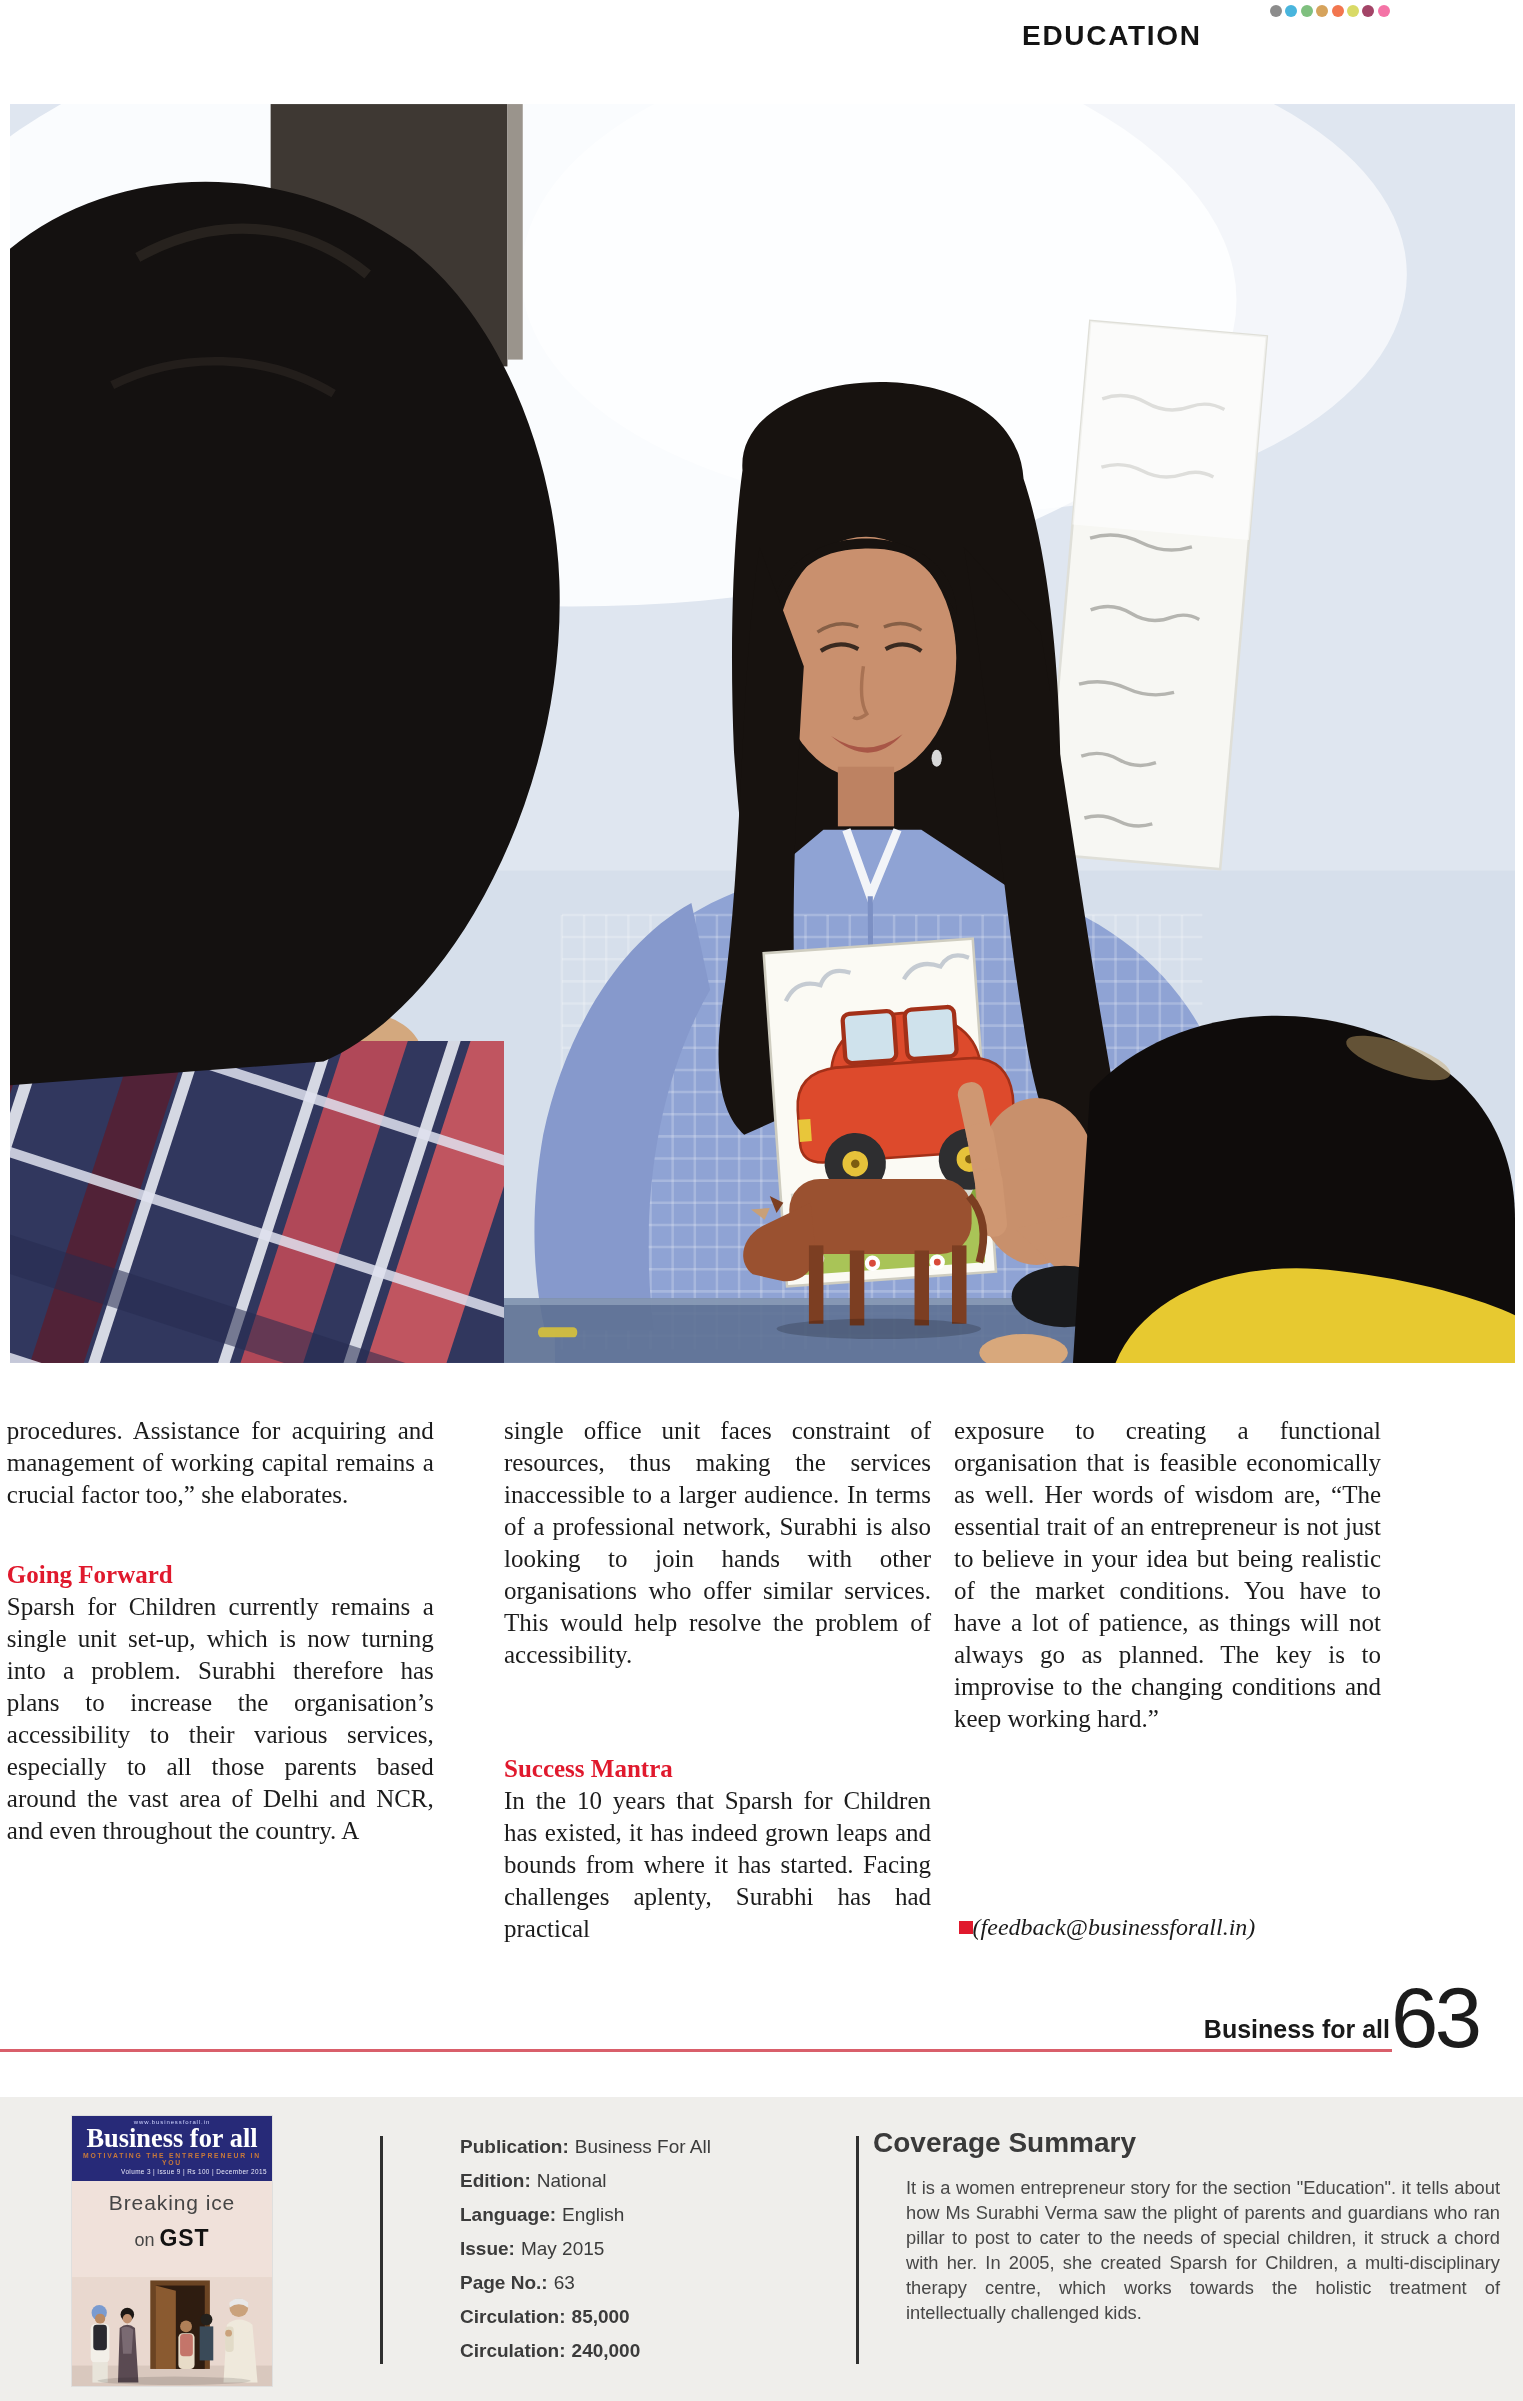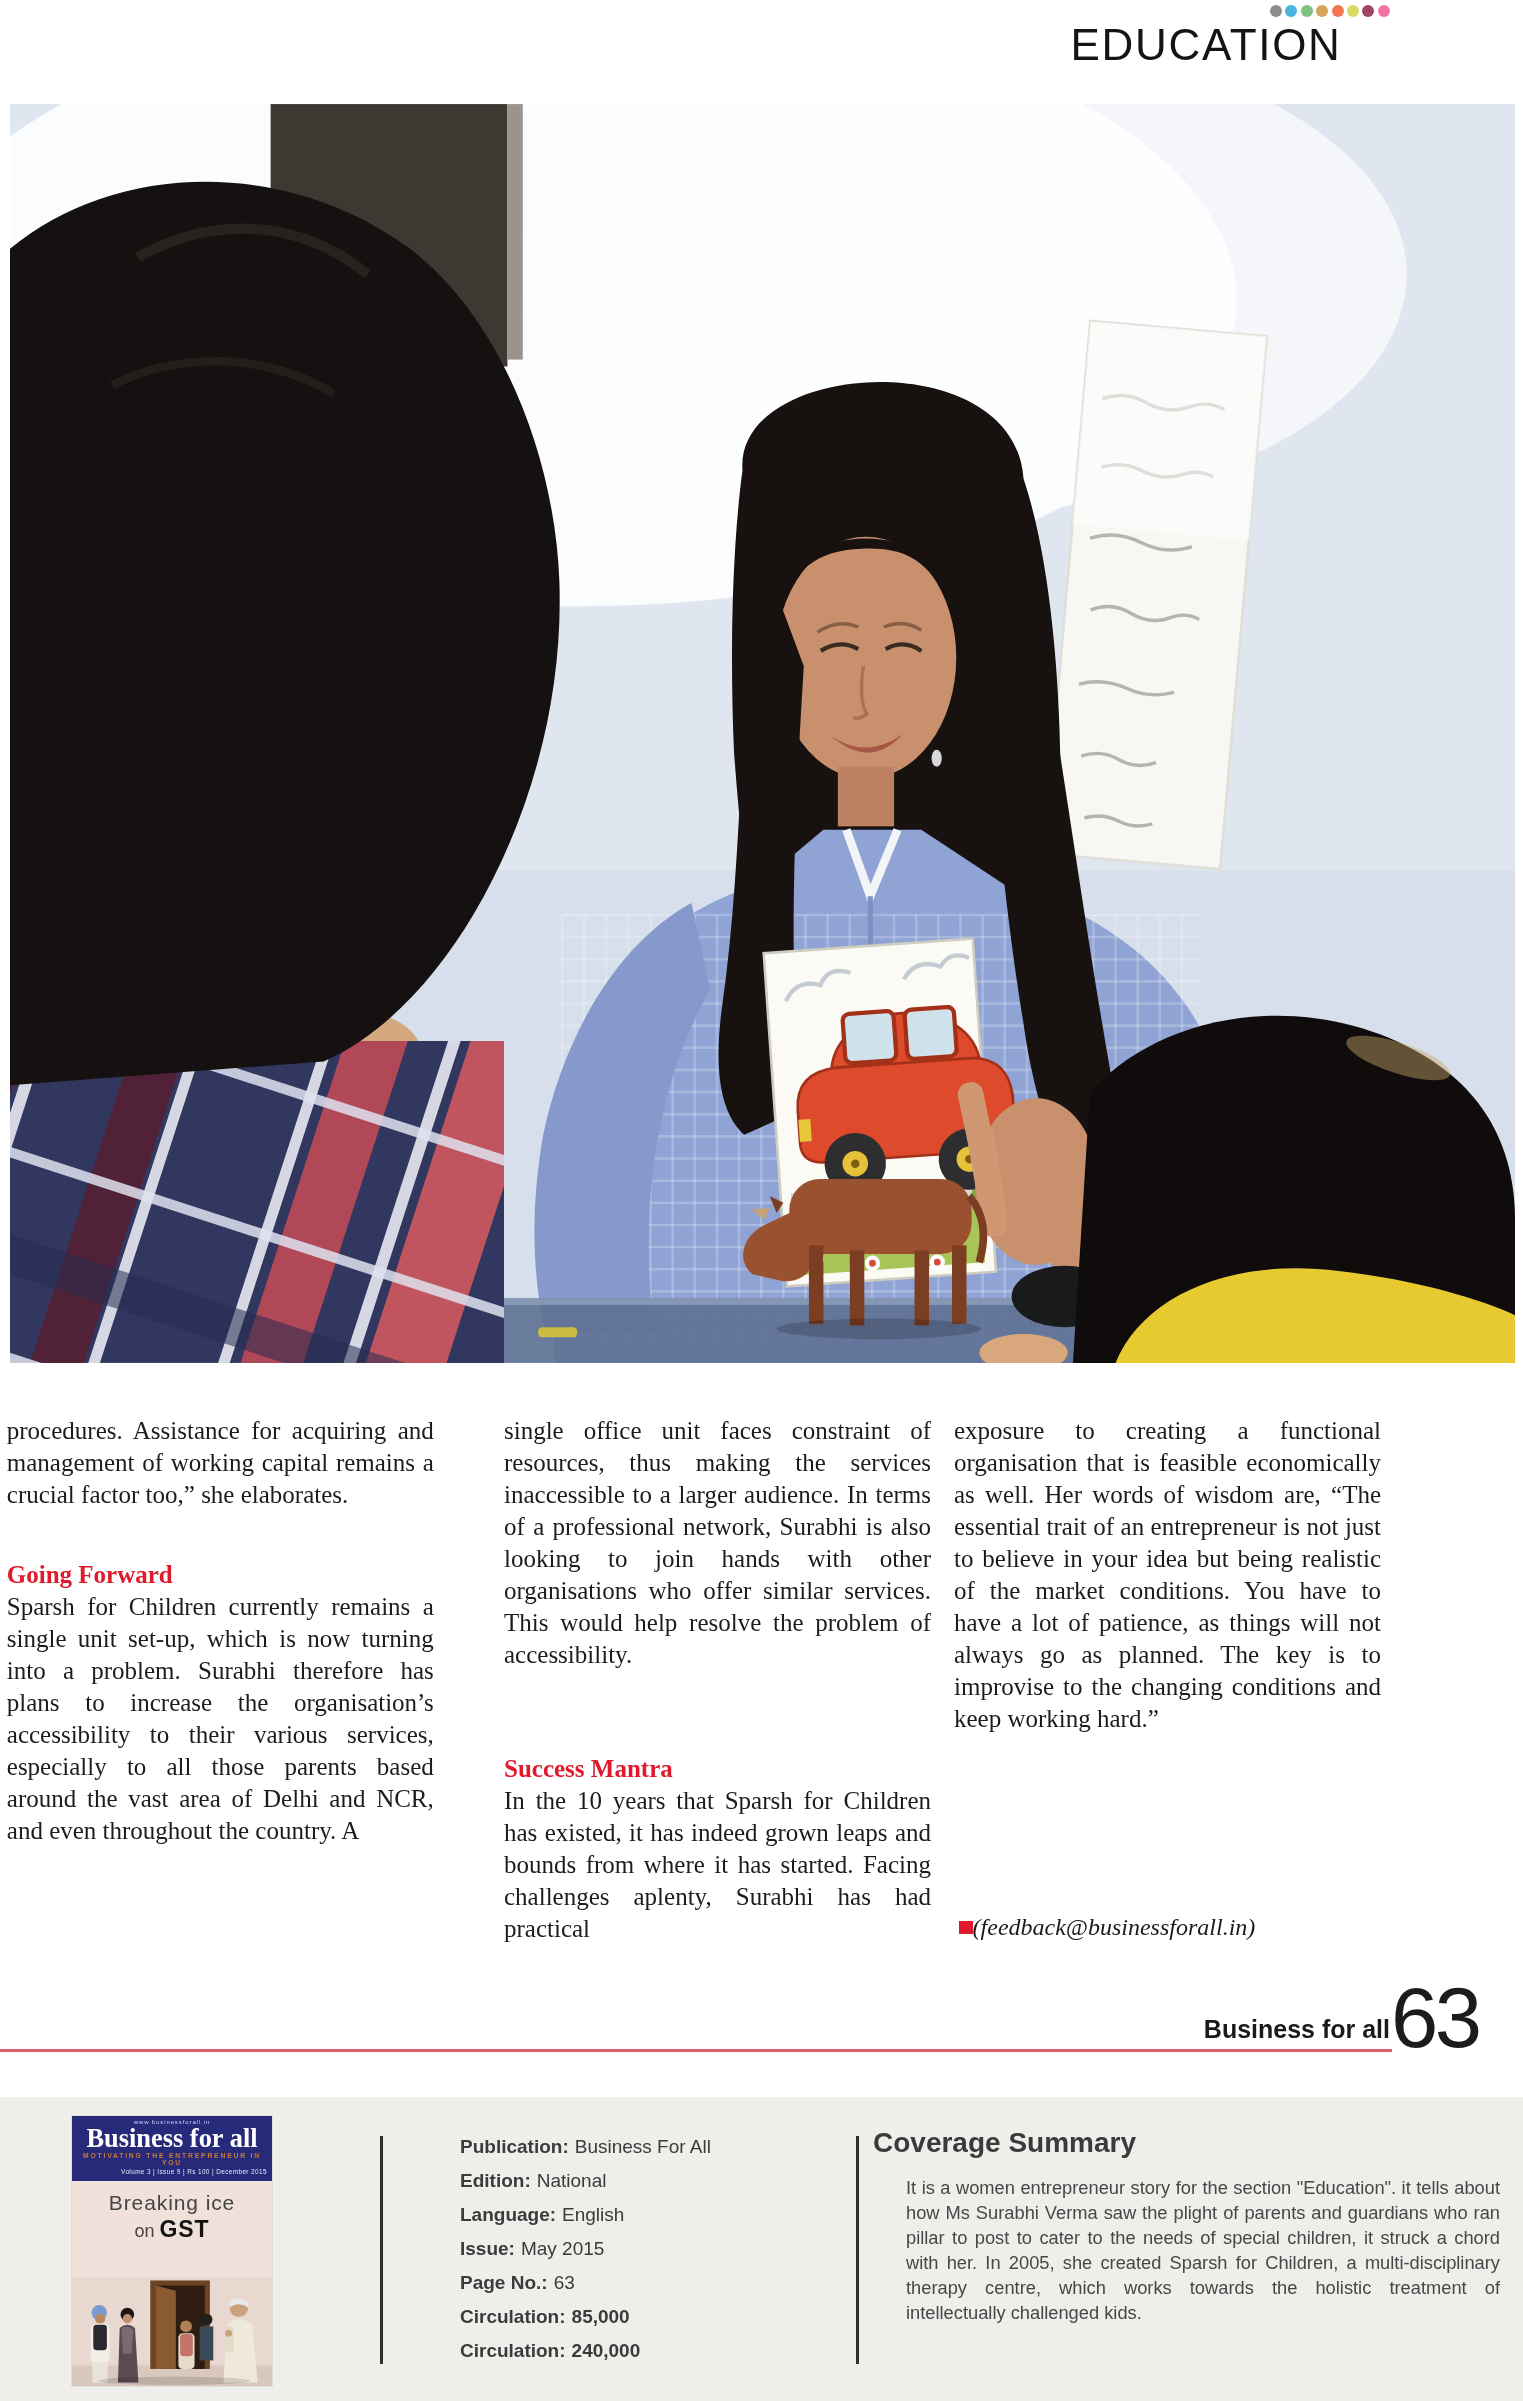--- a/index.html
+++ b/index.html
@@ -2,22 +2,22 @@
 <html style="font-size:13.6px"><head>
 <meta charset="utf-8">
 <style>
   html,body{margin:0;padding:0;background:#ffffff;}
   #page{position:relative;width:1523px;height:2401px;background:#ffffff;overflow:hidden;
         font-family:"Liberation Sans", sans-serif;color:#1f1f1f;}
 
   
   .dots{position:absolute;left:1270px;top:5.1px;display:flex;gap:3.4px;}
   .dot{width:12px;height:12px;border-radius:50%;}
-  .section-label{position:absolute;left:1022px;top:20.4px;width:368px;text-align:center;
-        font-size:44px;font-weight:400;letter-spacing:1.7px;color:#141414;}
+  .section-label{position:absolute;left:1022px;top:20.4px;width:368px;text-align:left;
+        font-size:28px;font-weight:700;letter-spacing:1.7px;color:#141414;}
 
   
   .photo{position:absolute;left:10.2px;top:104px;width:1505px;height:1259px;background:#e9eef6;}
 
   
   .col{position:absolute;top:1415px;width:427px;font-family:"Liberation Serif", serif;
        font-size:25px;line-height:32px;text-align:justify;color:#1c1c1c;}
   .col p{margin:0;}
   .col .heading{font-weight:bold;color:#e0192d;margin:0;}
   .c1{left:6.8px;}  .c1 .heading{margin-top:48px;}
@@ -42,21 +42,21 @@
   
   .cover{position:absolute;left:72px;top:2116px;width:200px;height:270px;background:#f0e1da;
          box-shadow:0 0 0 0.9px #ddd;overflow:hidden;}
   .cover-head{background:#272a78;height:65px;position:relative;text-align:center;}
   .cover-url{font-size:6px;color:#cfd4ff;padding-top:2.6px;letter-spacing:0.9px;}
   .cover-brand{font-family:"Liberation Serif", serif;font-weight:bold;color:#ffffff;
          font-size:26.4px;line-height:27px;}
   .cover-tag{font-size:6.8px;font-weight:bold;color:#c8793a;letter-spacing:1.8px;}
   .cover-issue{font-size:6.4px;color:#e8e8f8;text-align:right;padding:2.6px 5.1px 0 0;letter-spacing:0.4px;}
   .cover-hl1{margin-top:10.2px;text-align:center;font-size:21px;color:#454545;letter-spacing:0.9px;}
-  .cover-hl2{text-align:center;font-size:18px;color:#454545;margin-top:1px;}
+  .cover-hl2{text-align:center;font-size:18px;color:#454545;margin-top:10px;}
   .cover-hl2 b{font-size:23px;font-weight:800;color:#121212;letter-spacing:0.9px;}
   .cover-scene{position:absolute;left:0;bottom:0;width:200px;height:109px;}
 
   
   .meta{position:absolute;left:460px;top:2134px;font-size:19px;color:#3b3b3b;}
   .meta-row{height:34px;line-height:25.5px;white-space:nowrap;}
   .m-label{font-weight:bold;}
   .m-value{margin-left:6px;}
   .m-value.bv{font-weight:bold;}
 

